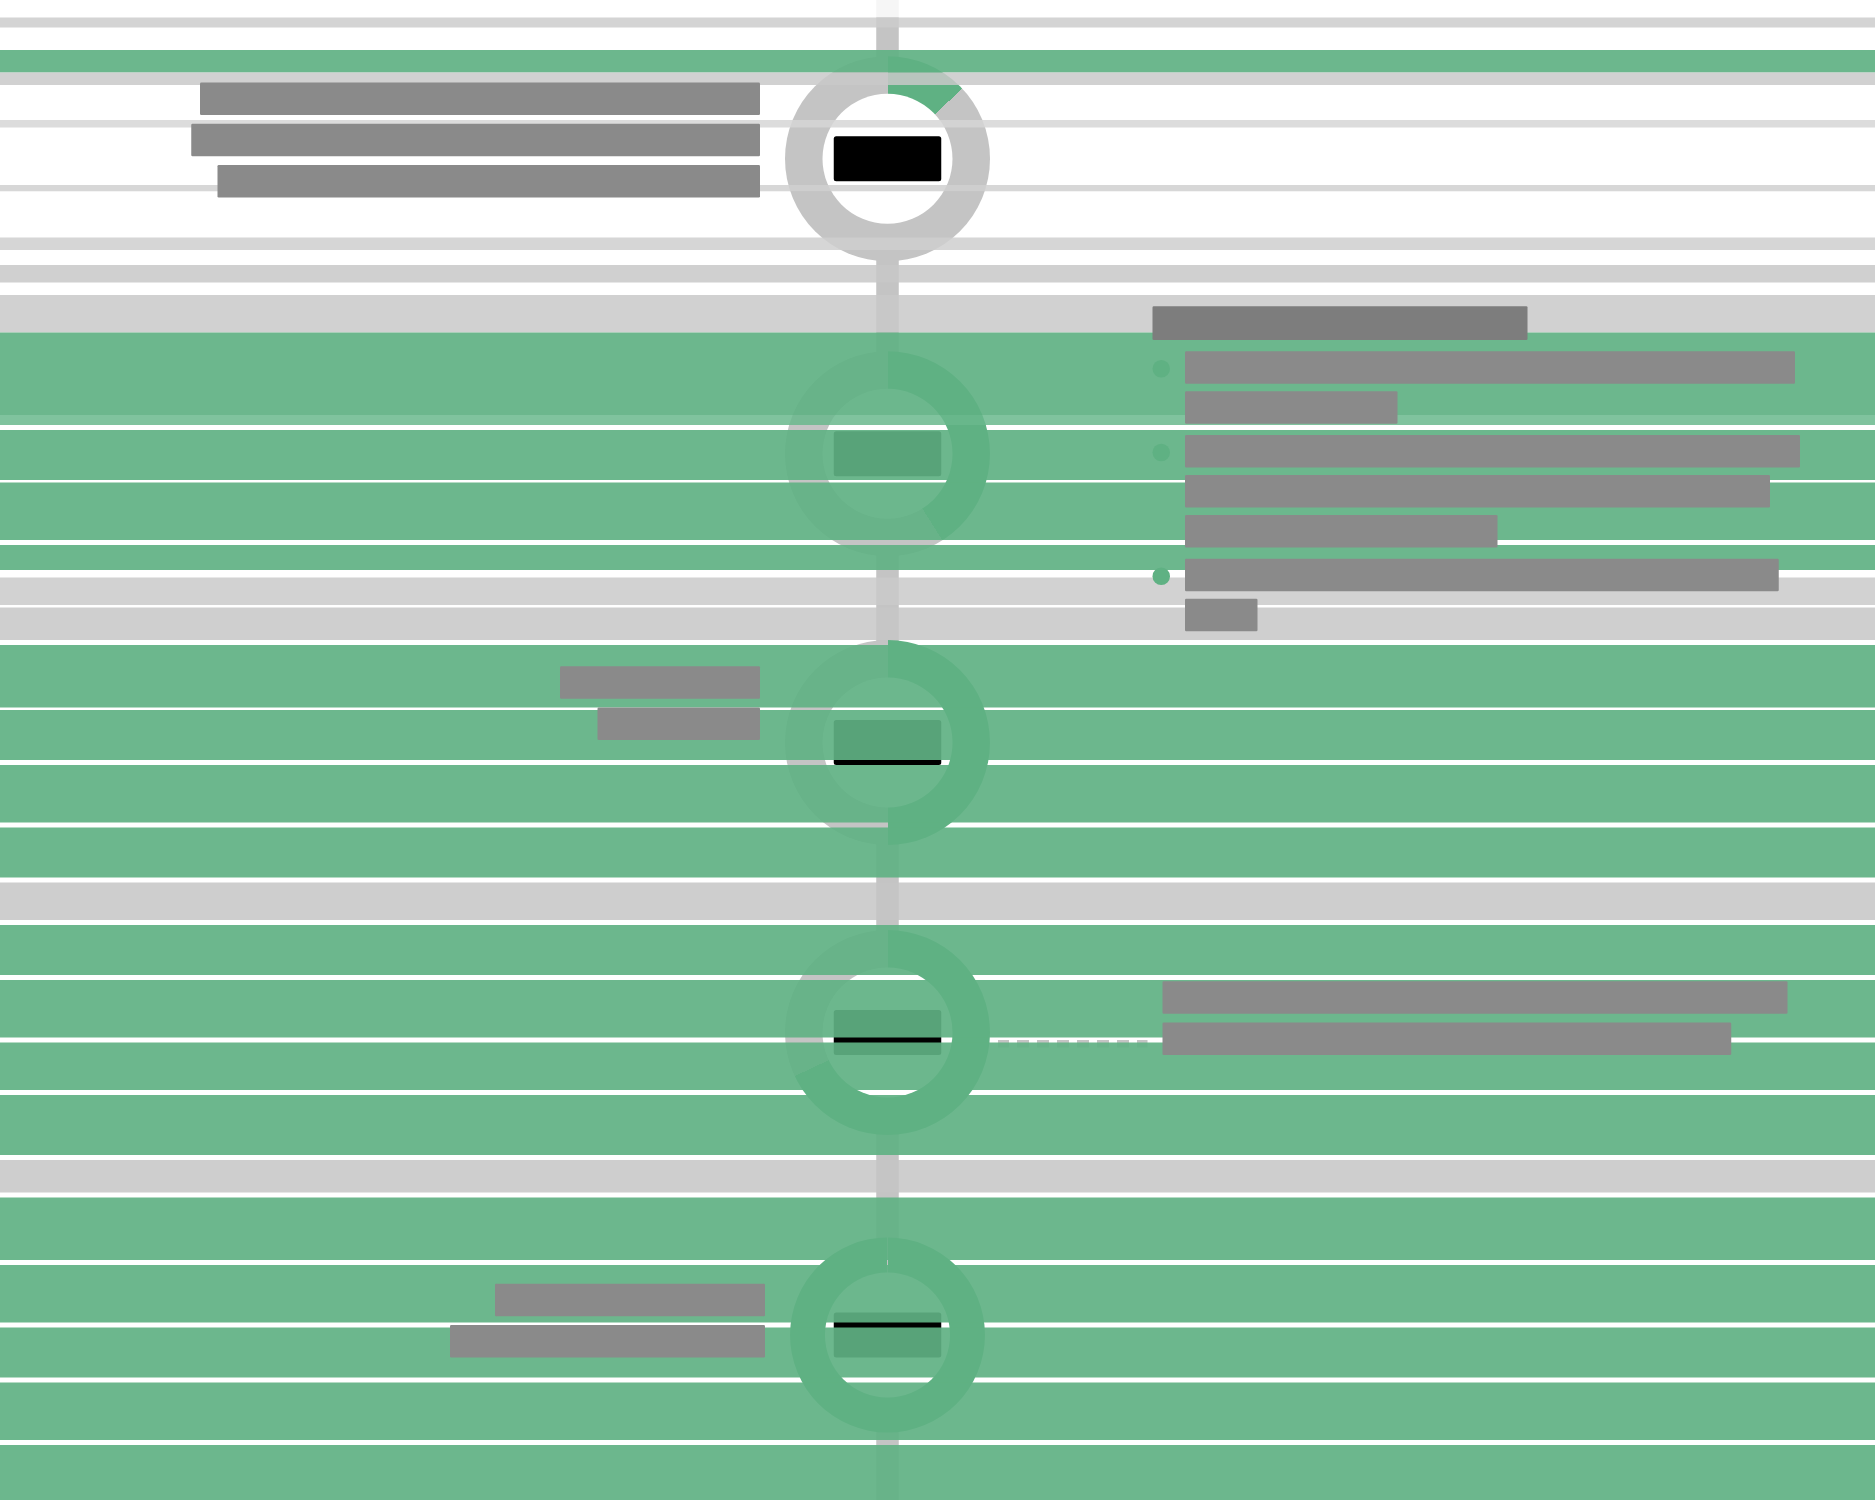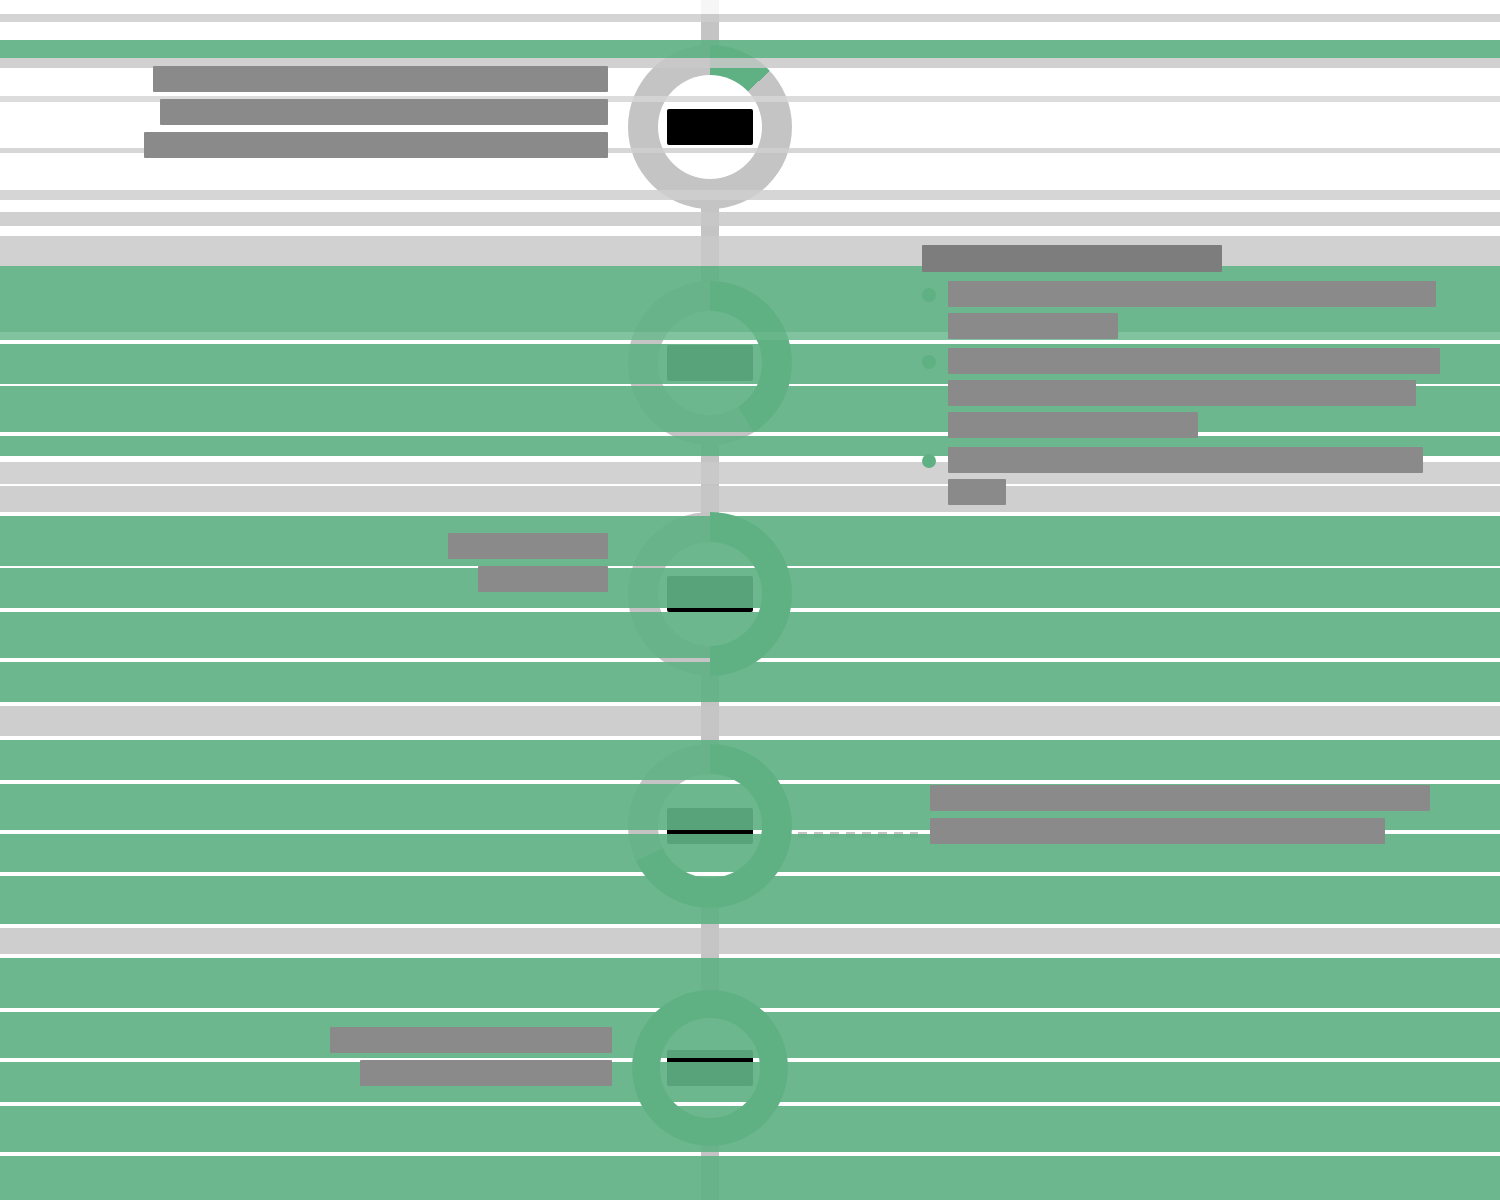--- a/index.html
+++ b/index.html
@@ -141,23 +141,23 @@
 <div id="spine"></div>
 
 <div id="milestones">
     <div class="node" style="left: 628px; top: 45px; width: 164px; height: 164px;">
       <div class="ring" style="width: 164px; height: 164px; background: conic-gradient(rgb(95, 177, 131) 0deg, rgb(95, 177, 131) 46.8deg, rgb(196, 196, 196) 46.8deg, rgb(196, 196, 196) 360deg);"></div>
       <div class="hole" style="width: 104px; height: 104px; left: 30px; top: 30px;">
         <span class="year">2016</span>
       </div>
     </div>
     <div class="tblock left" style="top: 59px; left: 40px; width: 568px;">
+      <span class="line" style="width: 448px;">developing prototype hardware and</span>
       <span class="line" style="width: 455px;">Founded as a small engineering studio</span>
-      <span class="line" style="width: 448px;">developing prototype hardware and</span>
-      <span class="line" style="width: 464px;">embedded software for industry</span>
+      <span class="line" style="width: 406px; padding-left: 28px;">embedded software for industry</span>
     </div>
     <div class="node" style="left: 628px; top: 281px; width: 164px; height: 164px;">
       <div class="ring" style="width: 164px; height: 164px; background: conic-gradient(rgb(95, 177, 131) 0deg, rgb(95, 177, 131) 147.6deg, rgb(196, 196, 196) 147.6deg, rgb(196, 196, 196) 360deg);"></div>
       <div class="hole" style="width: 104px; height: 104px; left: 30px; top: 30px;">
         <span class="year">2018</span>
       </div>
     </div>
     <div class="bullets" style="left: 922px; top: 238px; width: 545px;">
       <div class="tblock heading" style="position: relative;">
         <span class="line" style="width: 300px;">Expansion year highlights</span>
@@ -206,16 +206,16 @@
       <span class="line" style="width: 500px;">Reached one million active users and</span>
       <span class="line" style="width: 455px;">released a new generation product line</span>
     </div>
     <div class="node" style="left: 632px; top: 990px; width: 156px; height: 156px;">
       <div class="ring" style="width: 156px; height: 156px; background: conic-gradient(rgb(95, 177, 131) 0deg, rgb(95, 177, 131) 360deg, rgb(196, 196, 196) 360deg, rgb(196, 196, 196) 360deg);"></div>
       <div class="hole" style="width: 100px; height: 100px; left: 28px; top: 28px;">
         <span class="year">2024</span>
       </div>
     </div>
     <div class="tblock left" style="top: 1020px; left: 40px; width: 572px;">
-      <span class="line" style="width: 282px;">Global expansion</span>
+      <span class="line" style="width: 216px;">Global expansion</span>
       <span class="line" style="width: 252px;">facility</span>
     </div>
   </div>
 
 </body></html>

